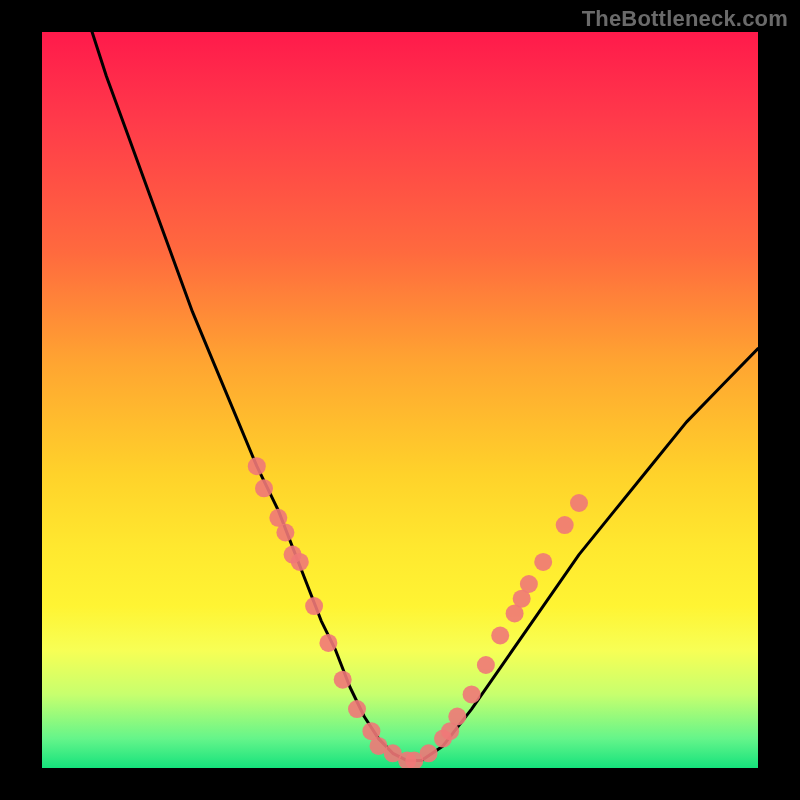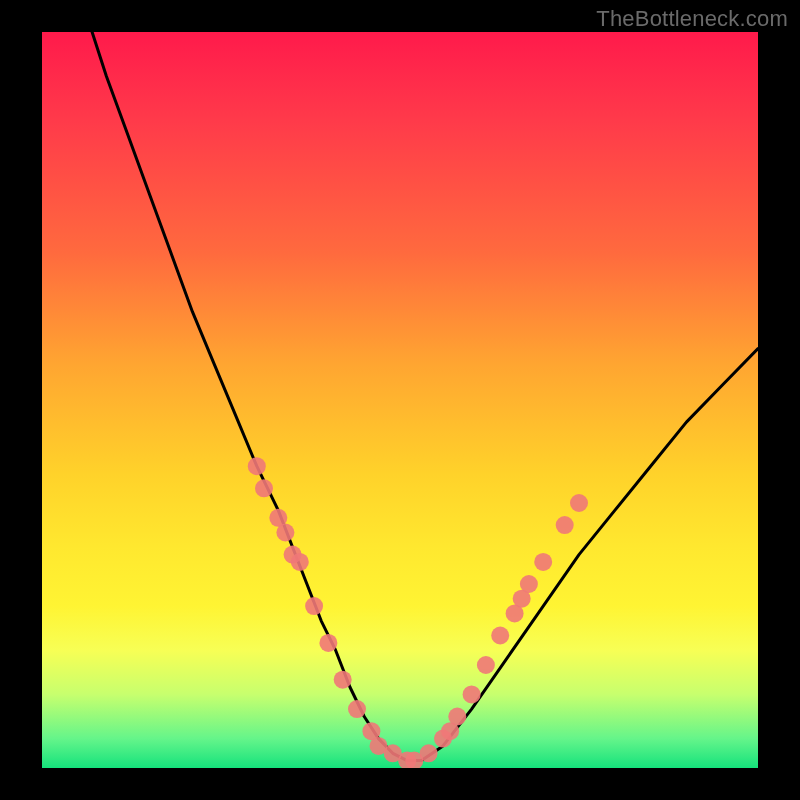--- a/index.html
+++ b/index.html
@@ -39,21 +39,21 @@
       #65f58a 96%,
       #15e27c 100%
     );
   }
   .attribution {
     position: absolute;
     top: 6px;
     right: 12px;
     color: #6a6a6a;
     font-size: 22px;
-    font-weight: 400;
+    font-weight: 700;
     letter-spacing: 0.2px;
   }
   svg.curve {
     position: absolute;
     left: 0;
     top: 0;
     width: 716px;
     height: 736px;
   }
 </style>

